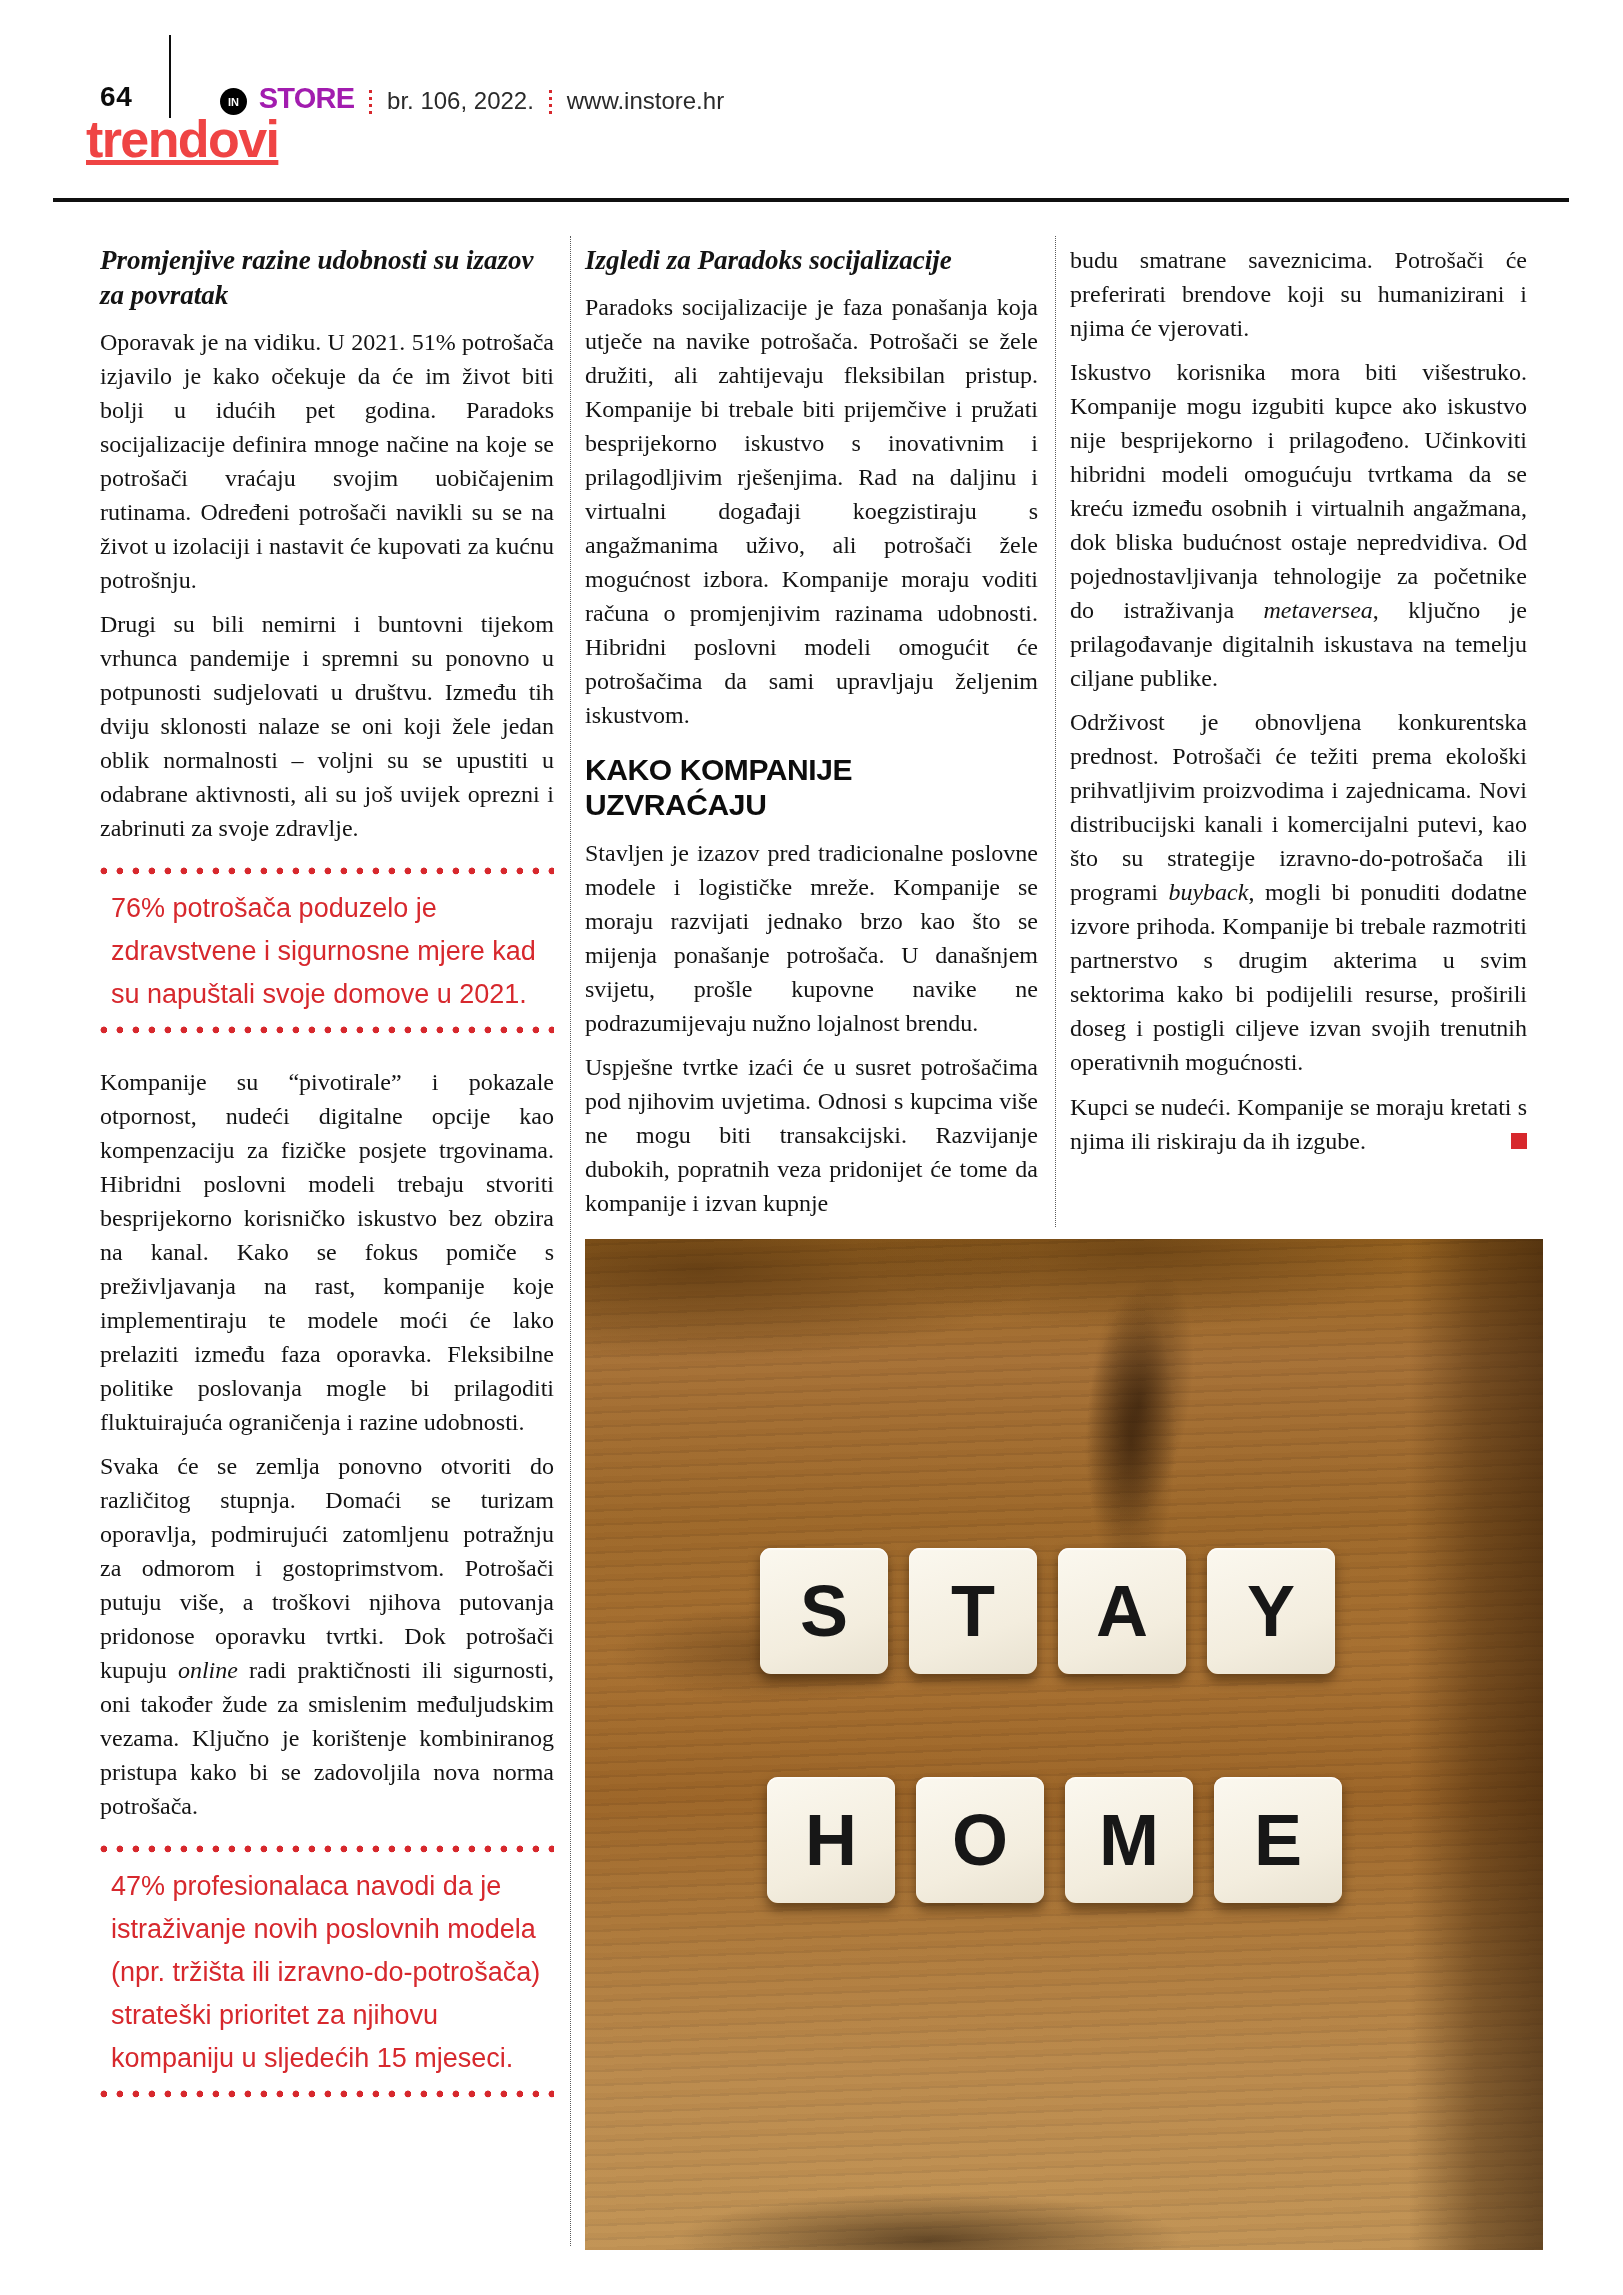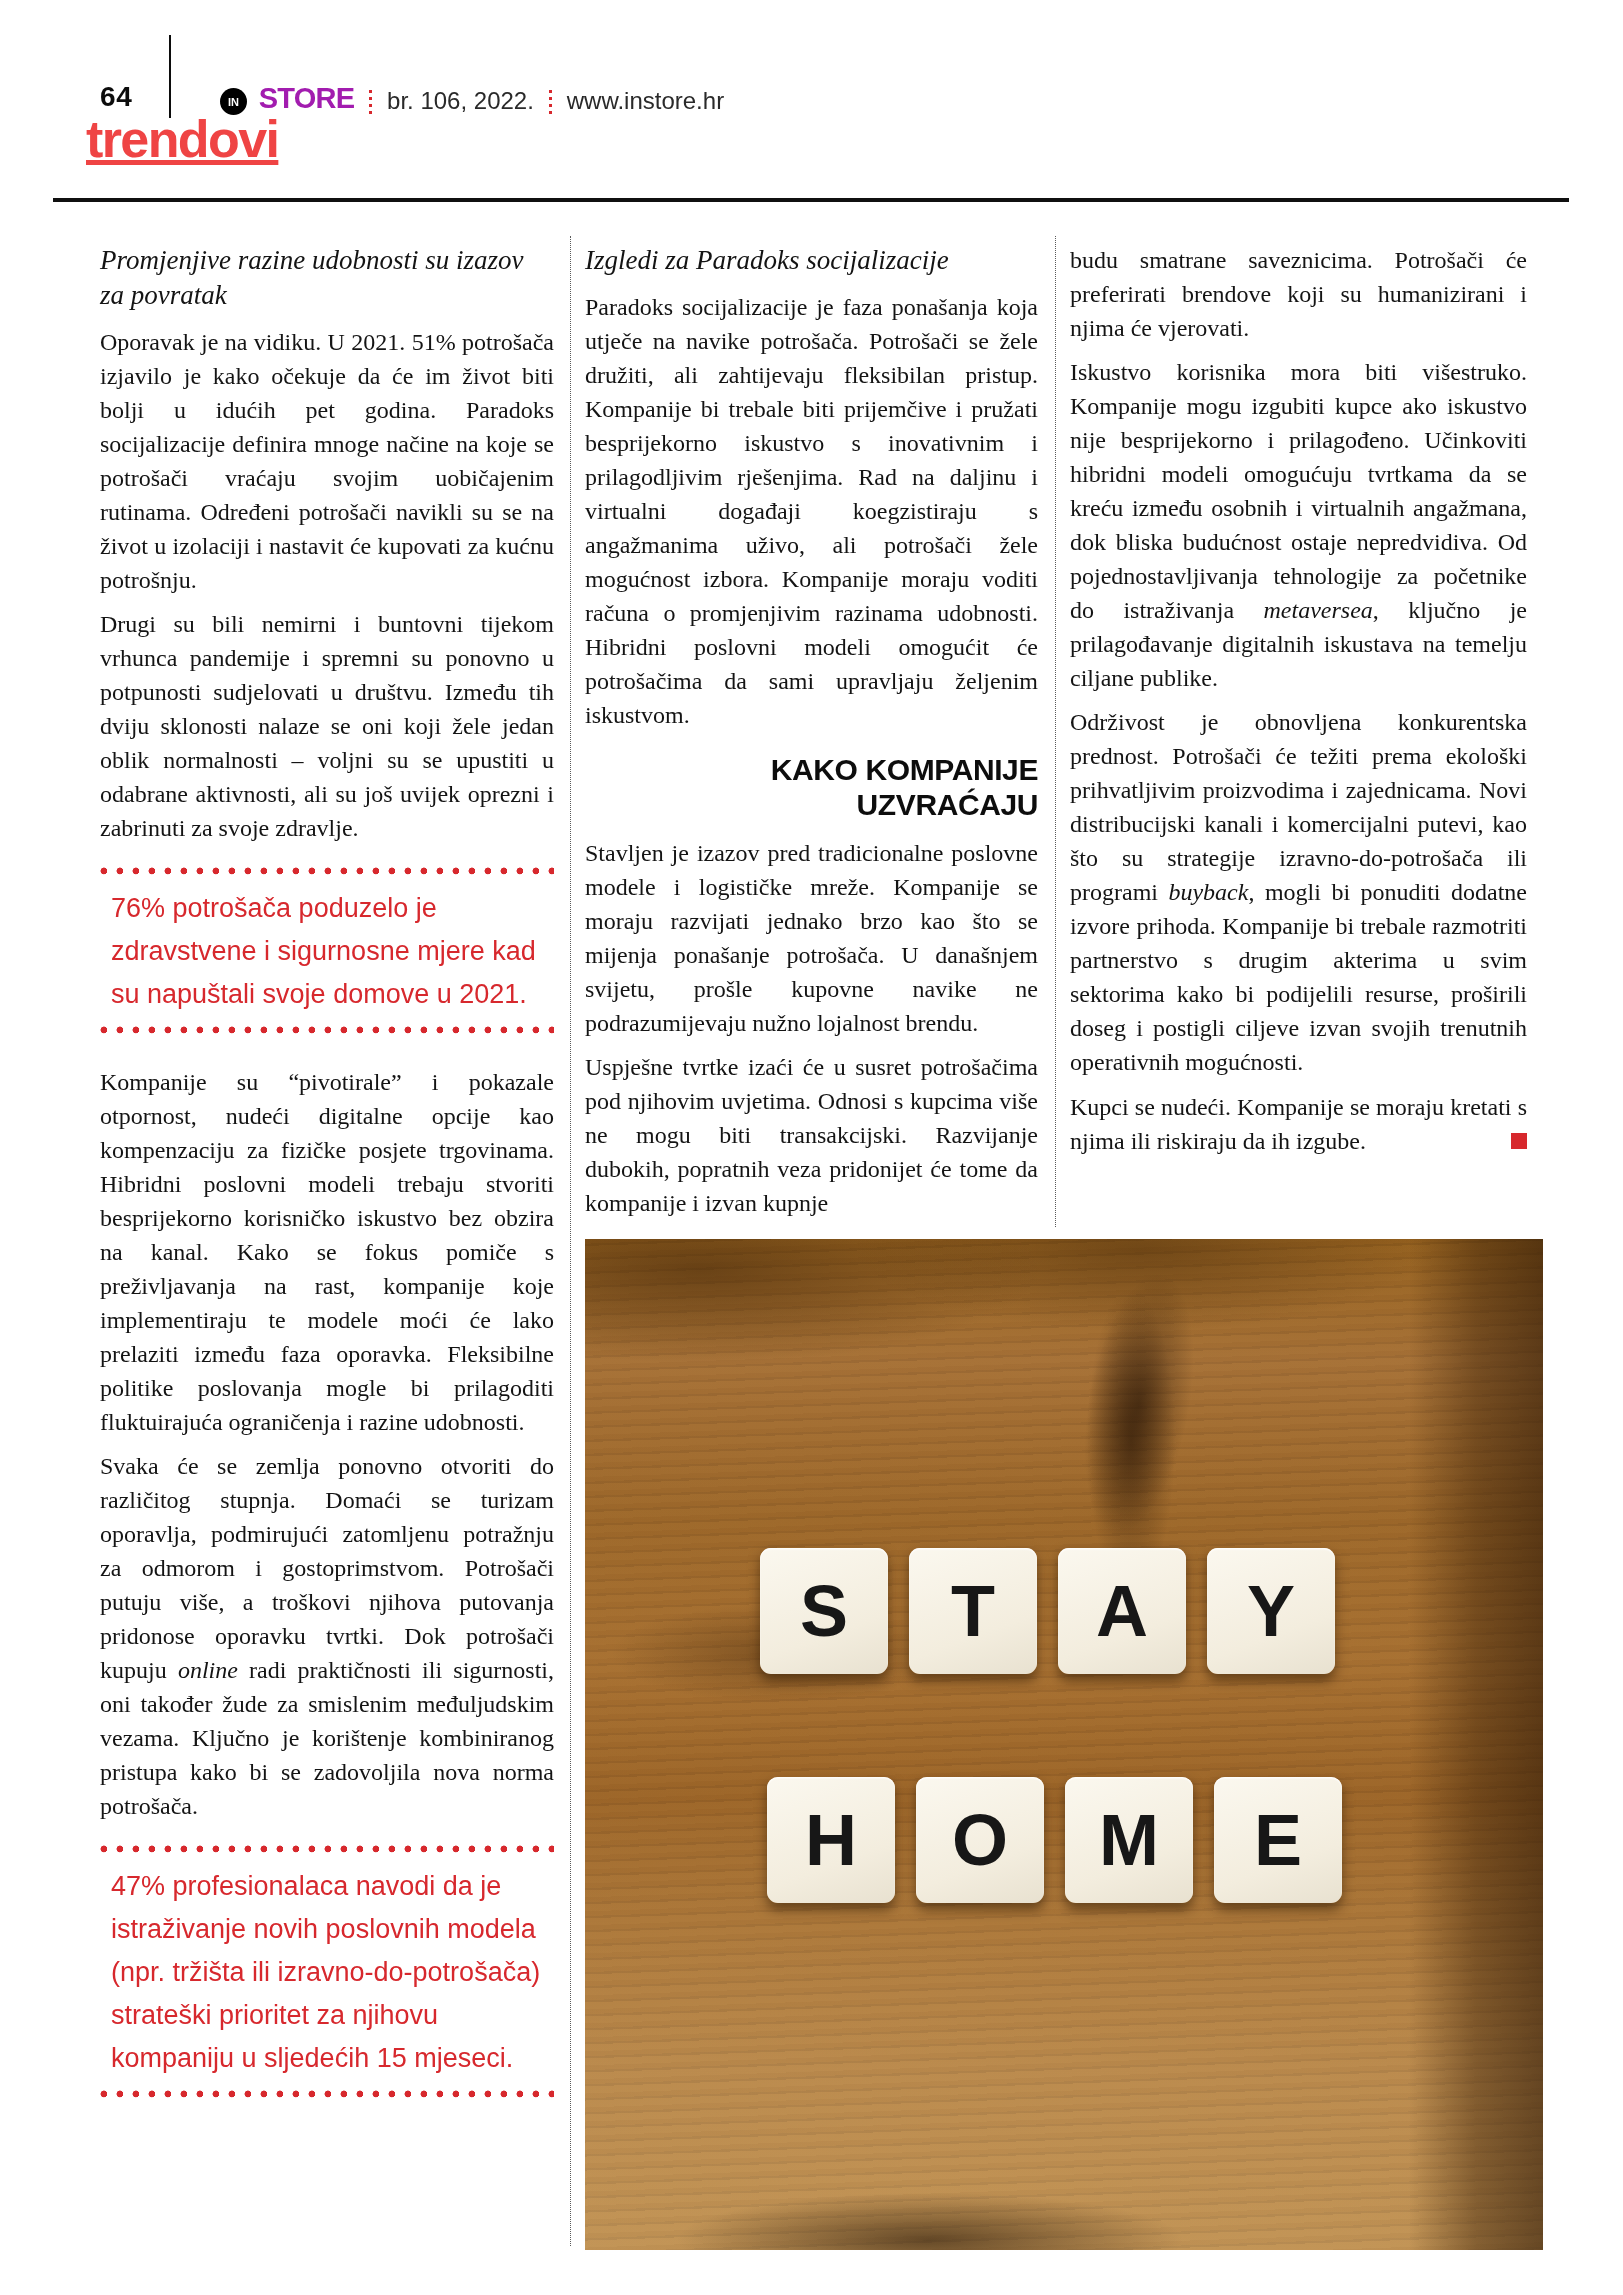--- a/index.html
+++ b/index.html
@@ -17,22 +17,22 @@
   .issue,.site{font-size:24px;color:#2a2a2a;}
   
   #page-title{position:absolute;left:86px;top:113px;font:700 52px/1 "Liberation Sans",sans-serif;letter-spacing:-1.6px;color:#ef4444;text-decoration:underline;}
   #title-rule{position:absolute;left:53px;top:198px;width:1516px;height:3.9px;background:#101010;}
   
   .col{position:absolute;top:243px;text-align:justify;font-size:24px;line-height:34px;hyphens:auto;-webkit-hyphens:auto;}
   #col1{left:100px;width:454px;}
   #col2{left:585px;width:453px;}
   #col3{left:1070px;width:457px;}
   .col p{margin:0 0 10.2px;}
-  .subhead{font-style:italic;font-weight:400;font-size:27px;line-height:35px;text-align:left;margin:0 0 11.8px;}
-  .caps-head{font-family:"Liberation Sans",sans-serif;font-weight:700;font-size:30px;line-height:35px;letter-spacing:-0.4px;text-align:right;margin:20.4px 0 14px;color:#0d0d0d;}
+  .subhead{font-style:italic;font-weight:700;font-size:27px;line-height:35px;text-align:left;margin:0 0 11.8px;}
+  .caps-head{font-family:"Liberation Sans",sans-serif;font-weight:700;font-size:30px;line-height:35px;letter-spacing:-0.4px;text-align:left;margin:20.4px 0 14px;color:#0d0d0d;}
   .it{font-style:italic;margin-top:16px;}
   .divider{position:absolute;width:0;border-left:1.6px dotted #5a5a5a;}
   #divider-1{left:570px;top:236px;height:2010px;}
   #divider-2{left:1055px;top:236px;height:991px;}
   
   .pullquote{margin:22px 0 31px;}
   .dotline{height:7.9px;background-image:radial-gradient(circle 3.6px at 3.9px 3.9px,#d7282d 88%,rgba(215,40,45,0) 100%);background-size:16px 7.9px;background-repeat:repeat-x;}
   .qtext{font-family:"Liberation Sans",sans-serif;font-size:27px;line-height:43px;color:#d7282d;text-align:left;padding:11.8px 1.6px 10.2px 11px;}
   .endmark{float:right;width:15.7px;height:15.7px;background:#d7282d;margin-top:9.4px;}
   

